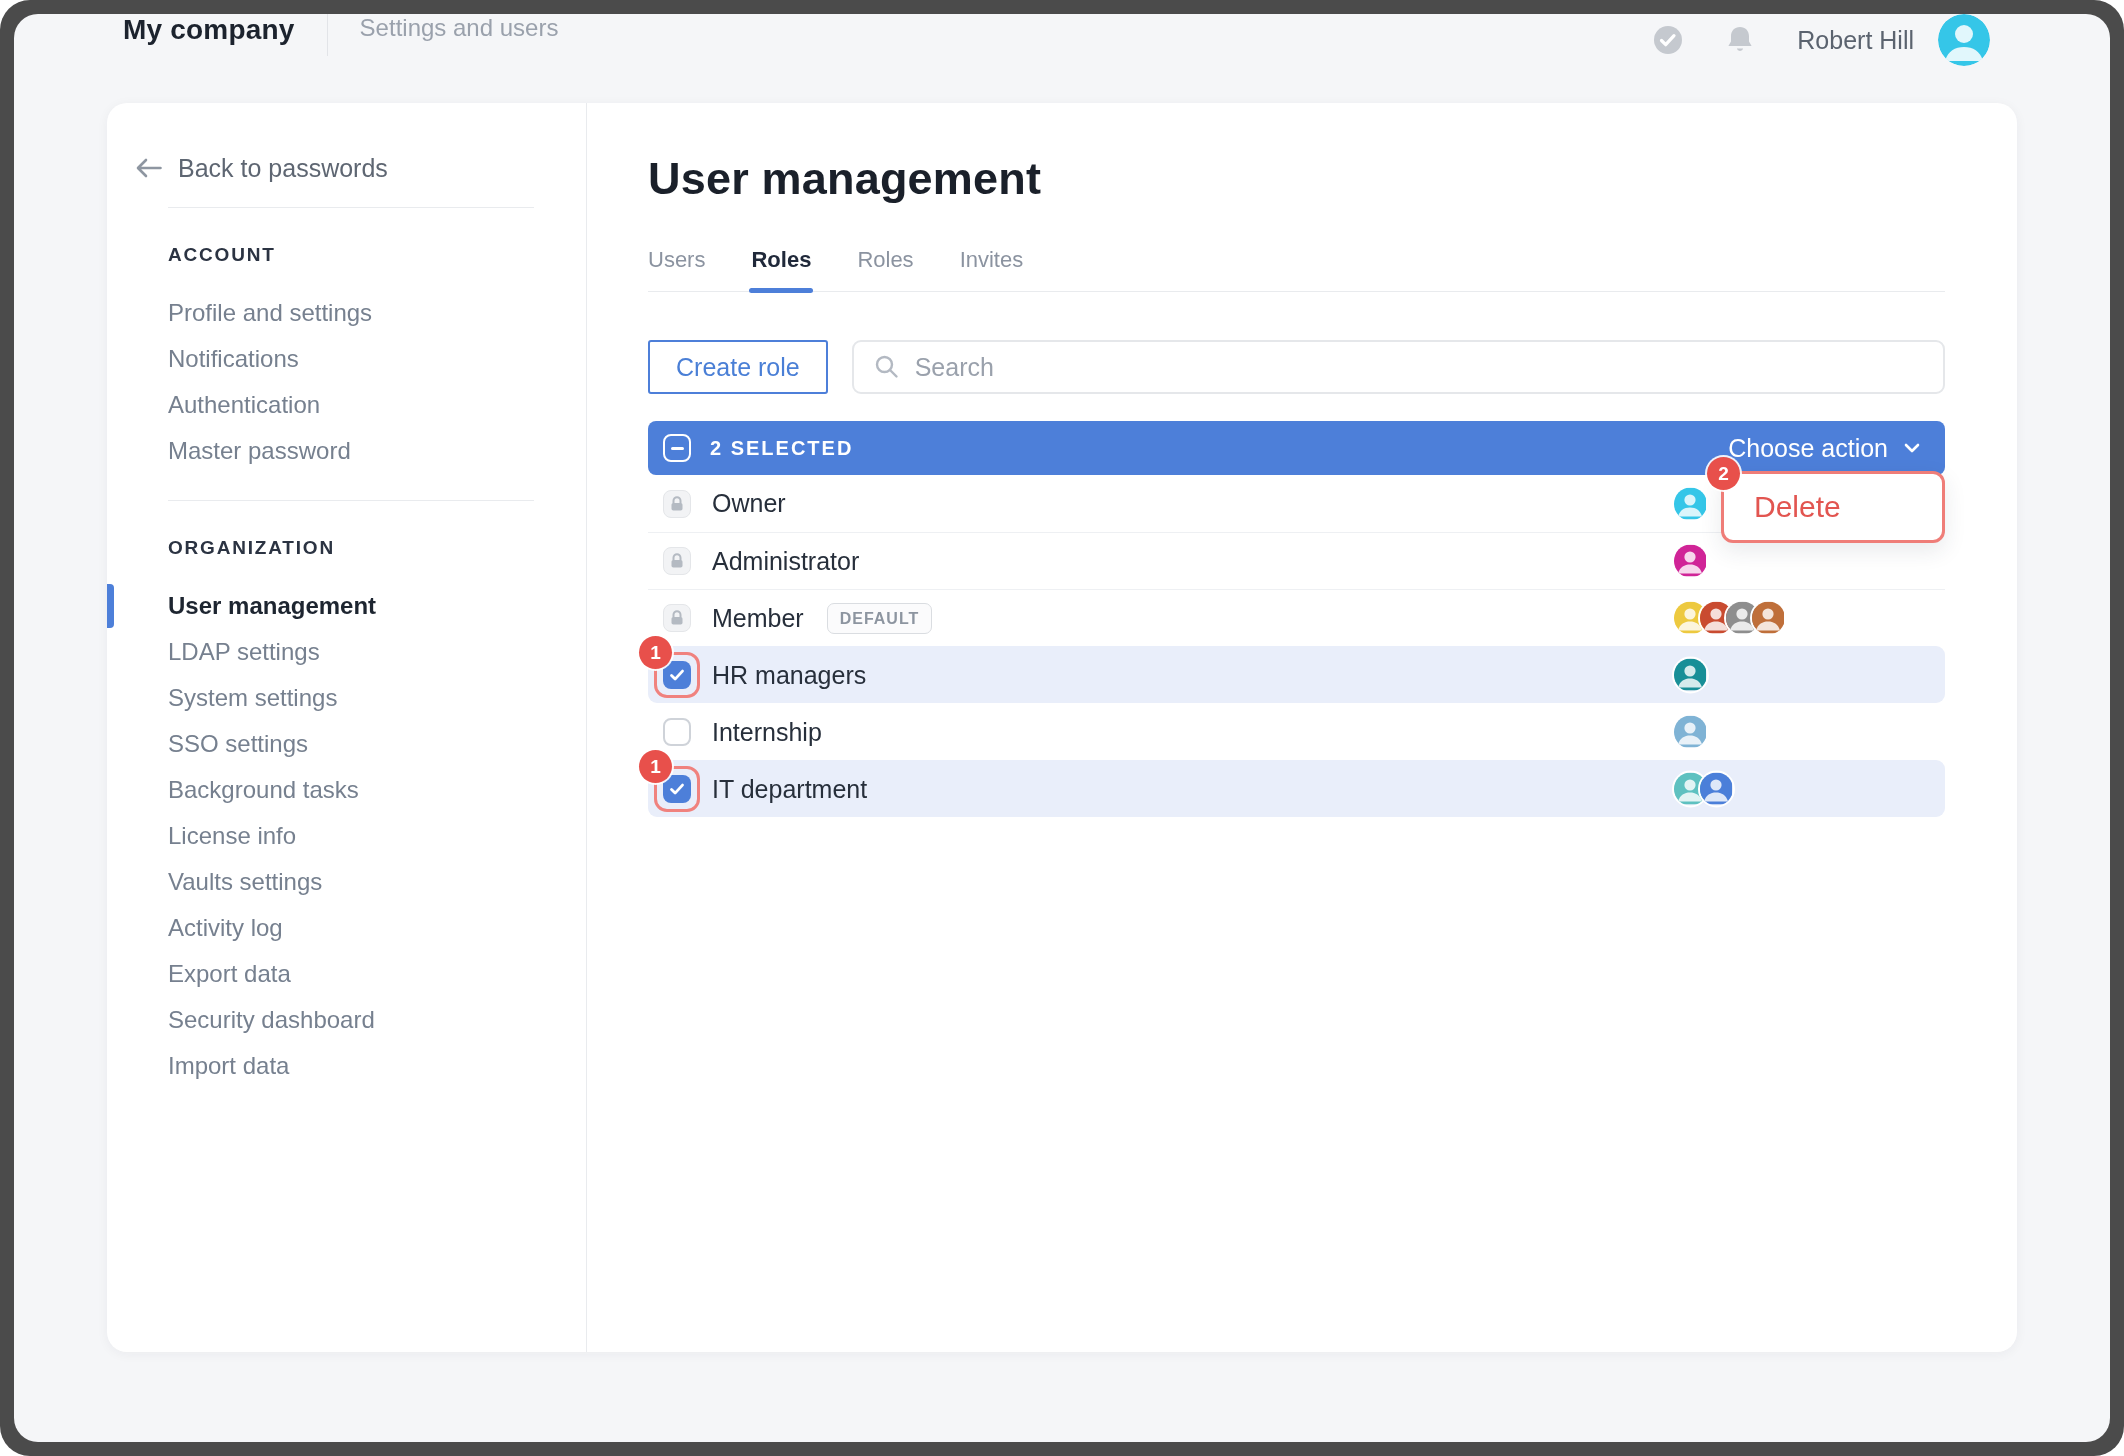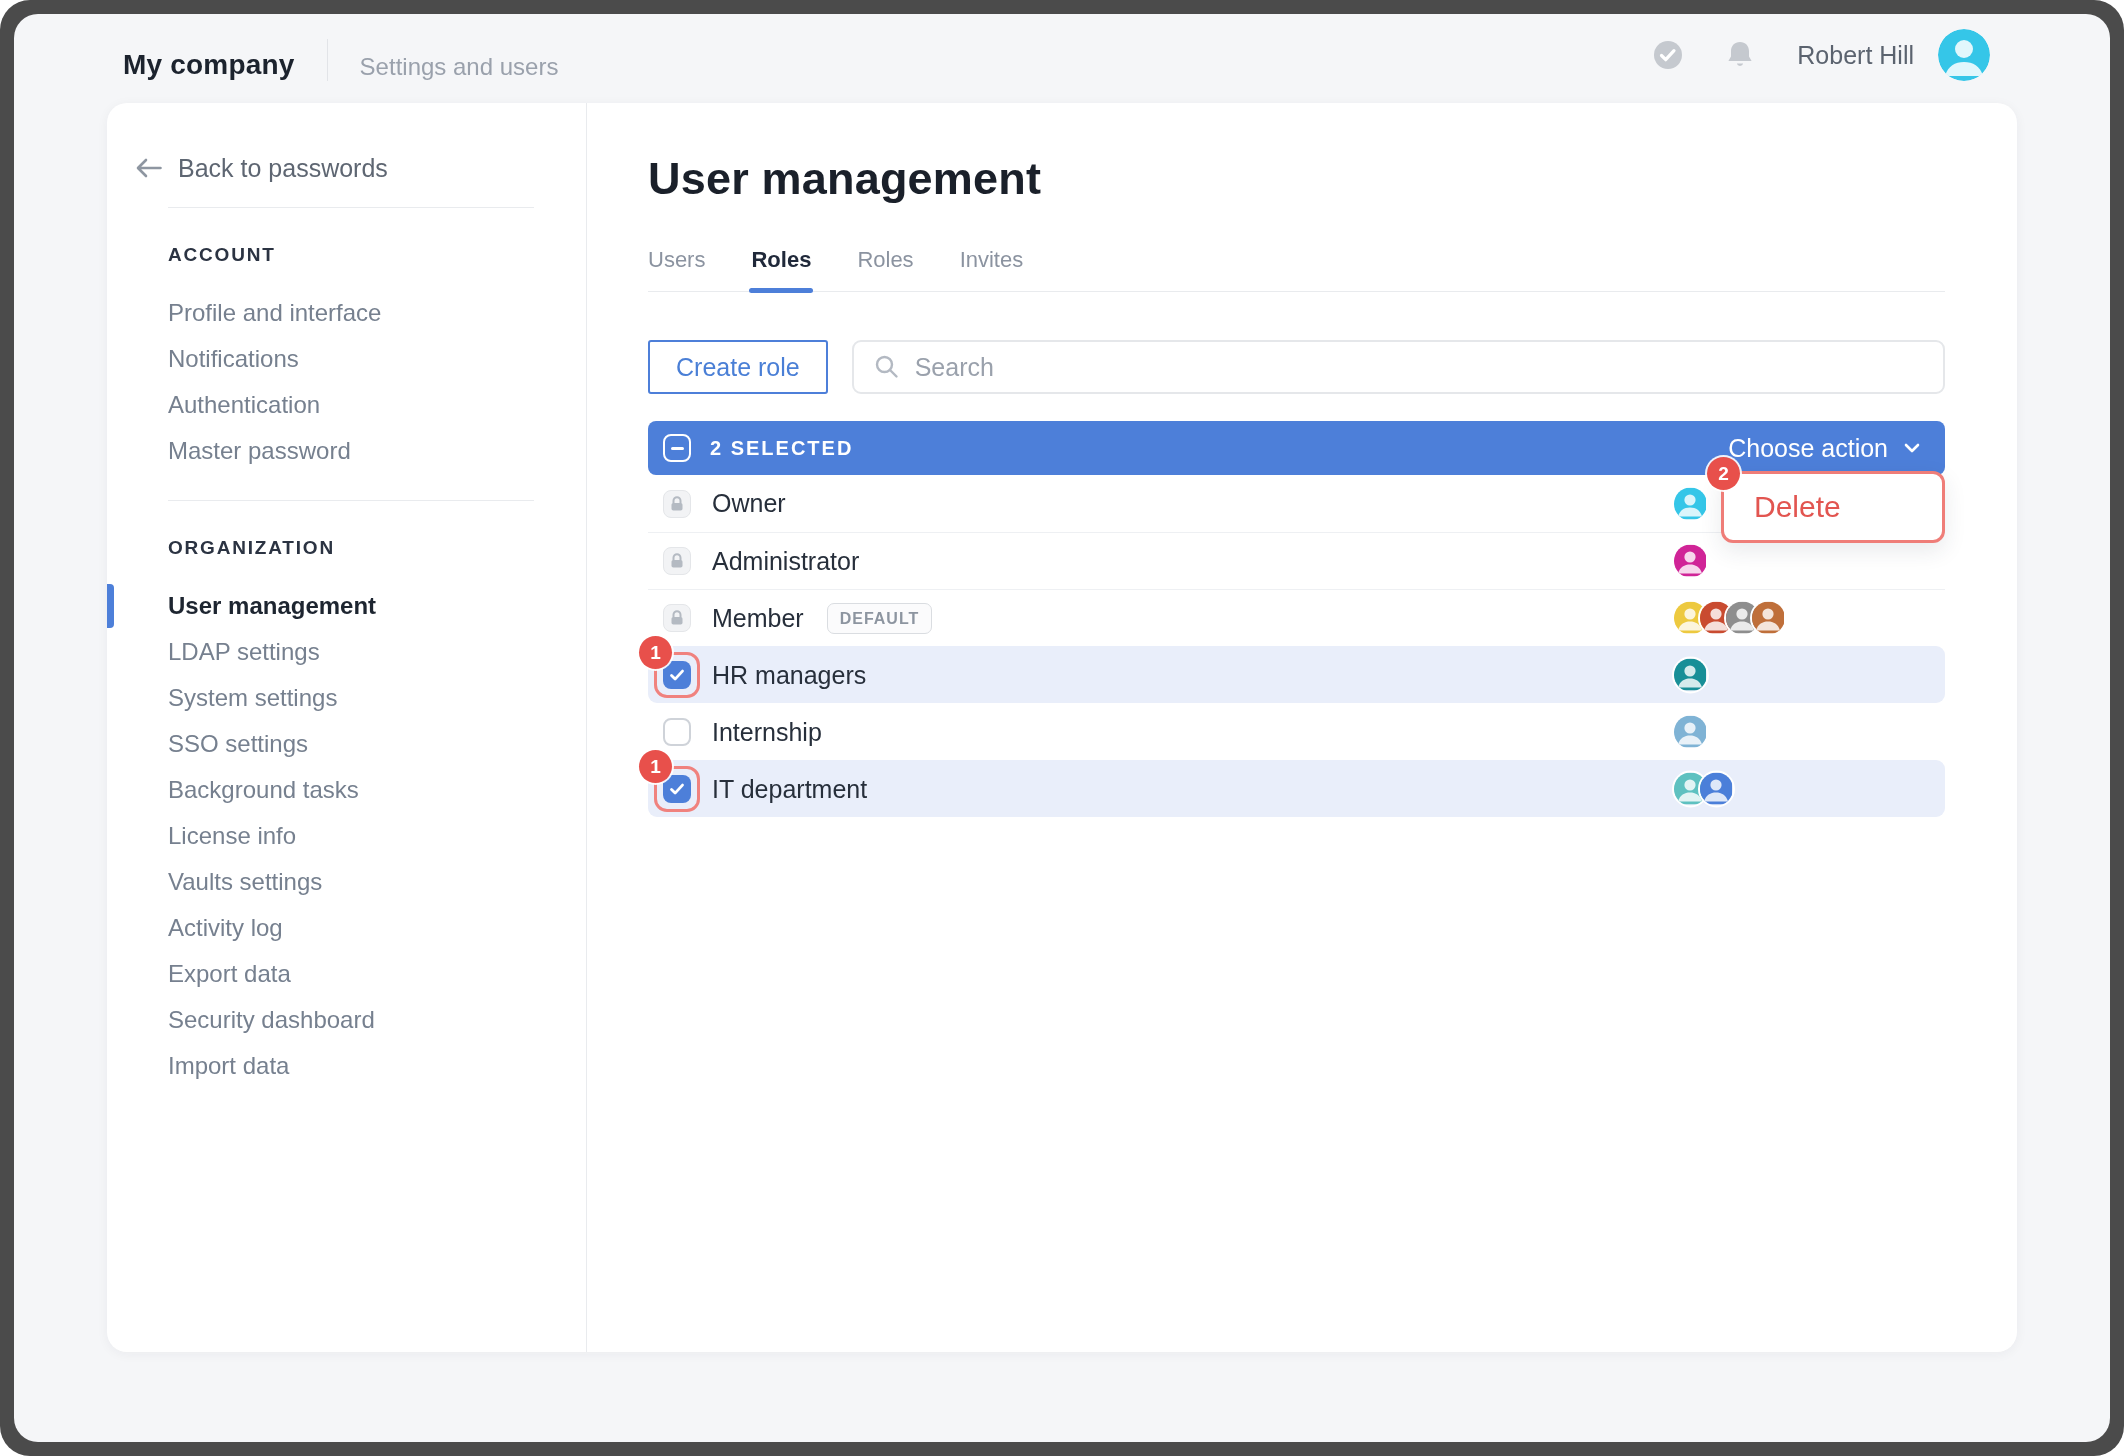--- a/index.html
+++ b/index.html
@@ -3,21 +3,21 @@
 <meta charset="utf-8">
 <style>
   * { box-sizing: border-box; margin: 0; padding: 0; }
   html, body { width: 2124px; height: 1456px; }
   body { font-family: "Liberation Sans", sans-serif; background: #ffffff; }
 
   .frame { width: 2124px; height: 1456px; background: #4b4b4b; border-radius: 30px; position: relative; }
   .window { position: absolute; inset: 14px; background: #f5f6f8; border-radius: 24px; overflow: hidden; }
 
   
-  .topbar { height: 67px; display: flex; align-items: flex-end; padding: 0 120px 0 109px; }
+  .topbar { height: 67px; display: flex; align-items: flex-start; padding: 0 120px 0 109px; }
   .brand { font-size: 28px; font-weight: bold; color: #1c232e; letter-spacing: .2px; }
   .topbar-divider { width: 1px; height: 42px; background: #e2e4e8; margin: 0 32px; }
   .topbar-subtitle { font-size: 24px; color: #9aa1ac; }
   .topbar-right { margin-left: auto; display: flex; align-items: center; }
   .top-icon { display: inline-flex; margin-left: 38px; cursor: pointer; }
   .user-name { font-size: 25px; color: #5b636f; margin-left: 40px; }
   .avatar-lg { width: 52px; height: 52px; border-radius: 50%; overflow: hidden; margin-left: 24px; cursor: pointer; flex-shrink: 0; }
 
   
   .card { position: absolute; left: 93px; right: 93px; top: 89px; bottom: 90px; background: #fff;
@@ -141,21 +141,21 @@
             <svg width="30" height="30" viewBox="0 0 30 30">
                 <path d="M13 7l-8 8 8 8M5.5 15h22" stroke="#8e96a1" stroke-width="2.6" fill="none" stroke-linecap="round" stroke-linejoin="round"></path>
               </svg>
           </span>
           <span>Back to passwords</span>
         </div>
         <div class="sidebar-divider"></div>
         <div id="sidebar-sections">
             <div class="sidebar-section">
               <div class="section-header">ACCOUNT</div>
-              <div class="sidebar-item">Profile and interface</div>
+              <div class="sidebar-item">Profile and settings</div>
               <div class="sidebar-item">Notifications</div>
               <div class="sidebar-item">Authentication</div>
               <div class="sidebar-item">Master password</div>
             </div>
             <div class="sidebar-divider"></div>
             <div class="sidebar-section">
               <div class="section-header">ORGANIZATION</div>
               <div class="sidebar-item active">User management</div>
               <div class="sidebar-item">LDAP settings</div>
               <div class="sidebar-item">System settings</div>

